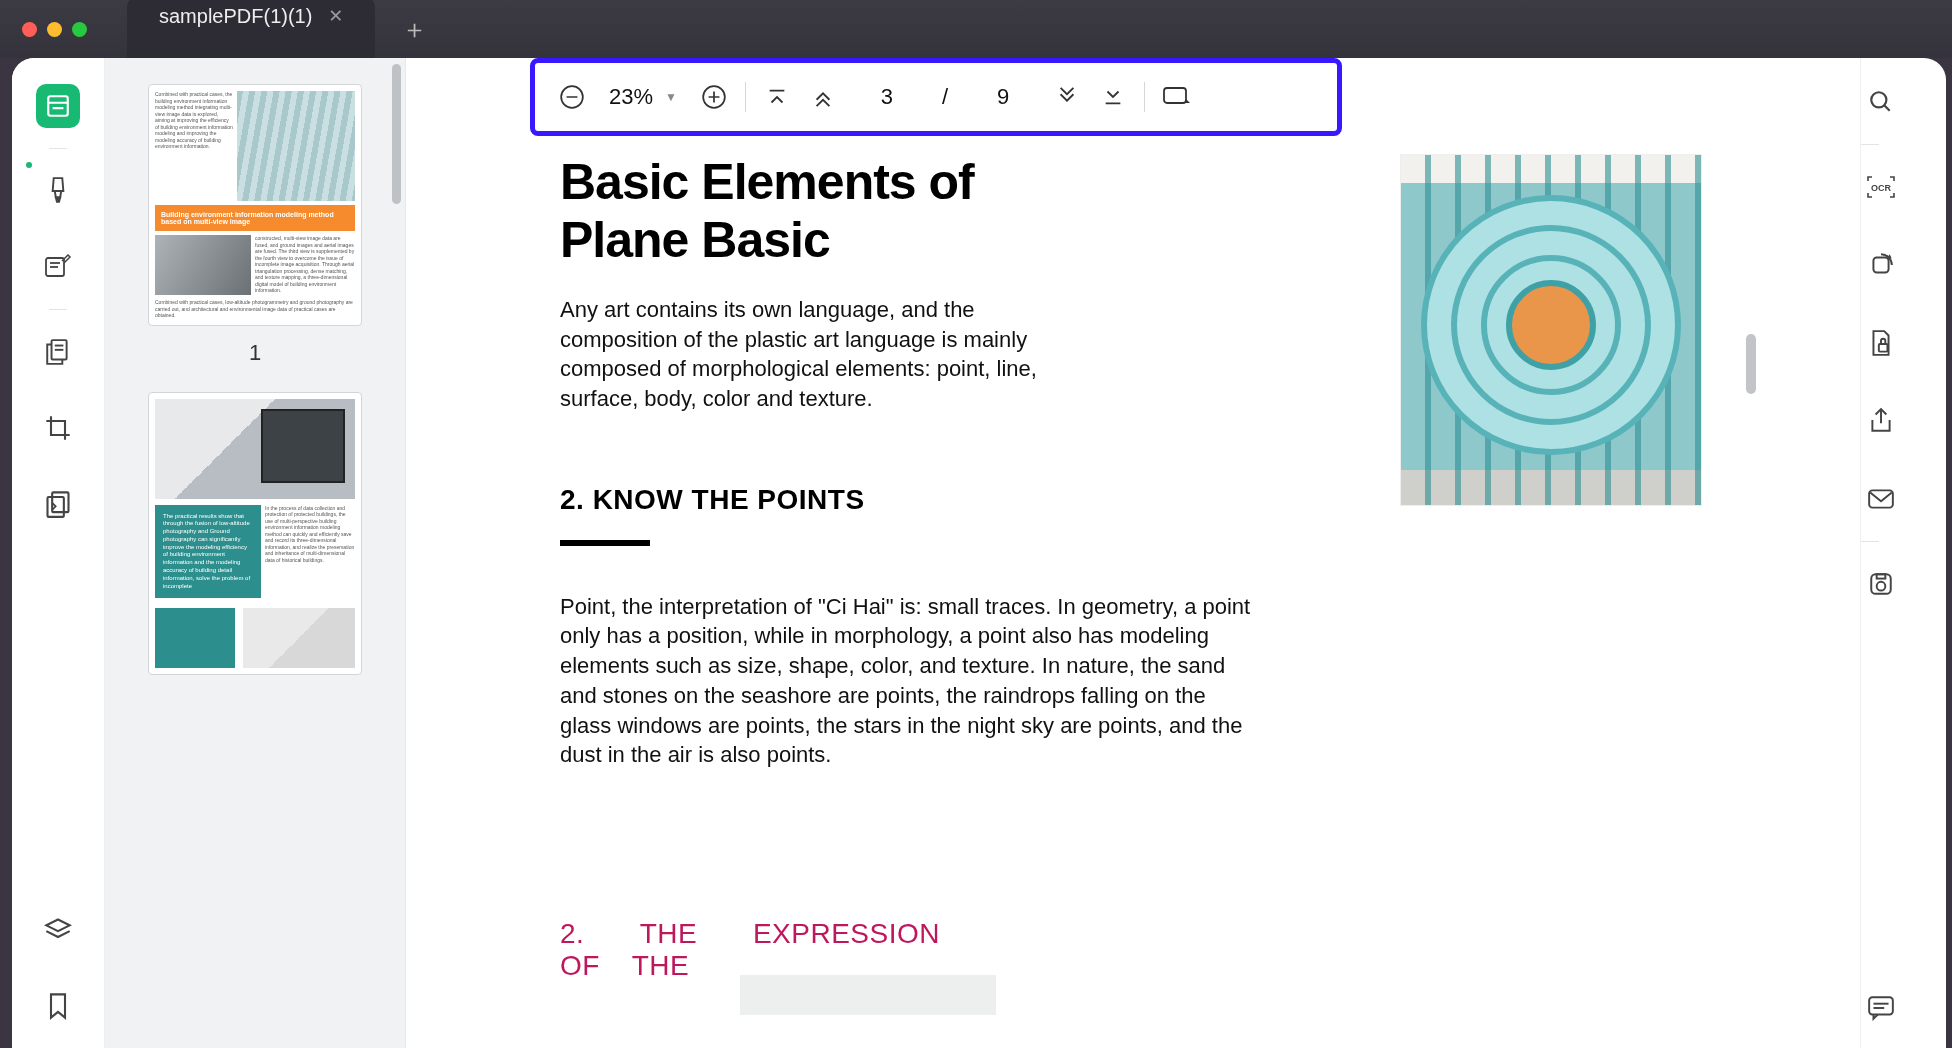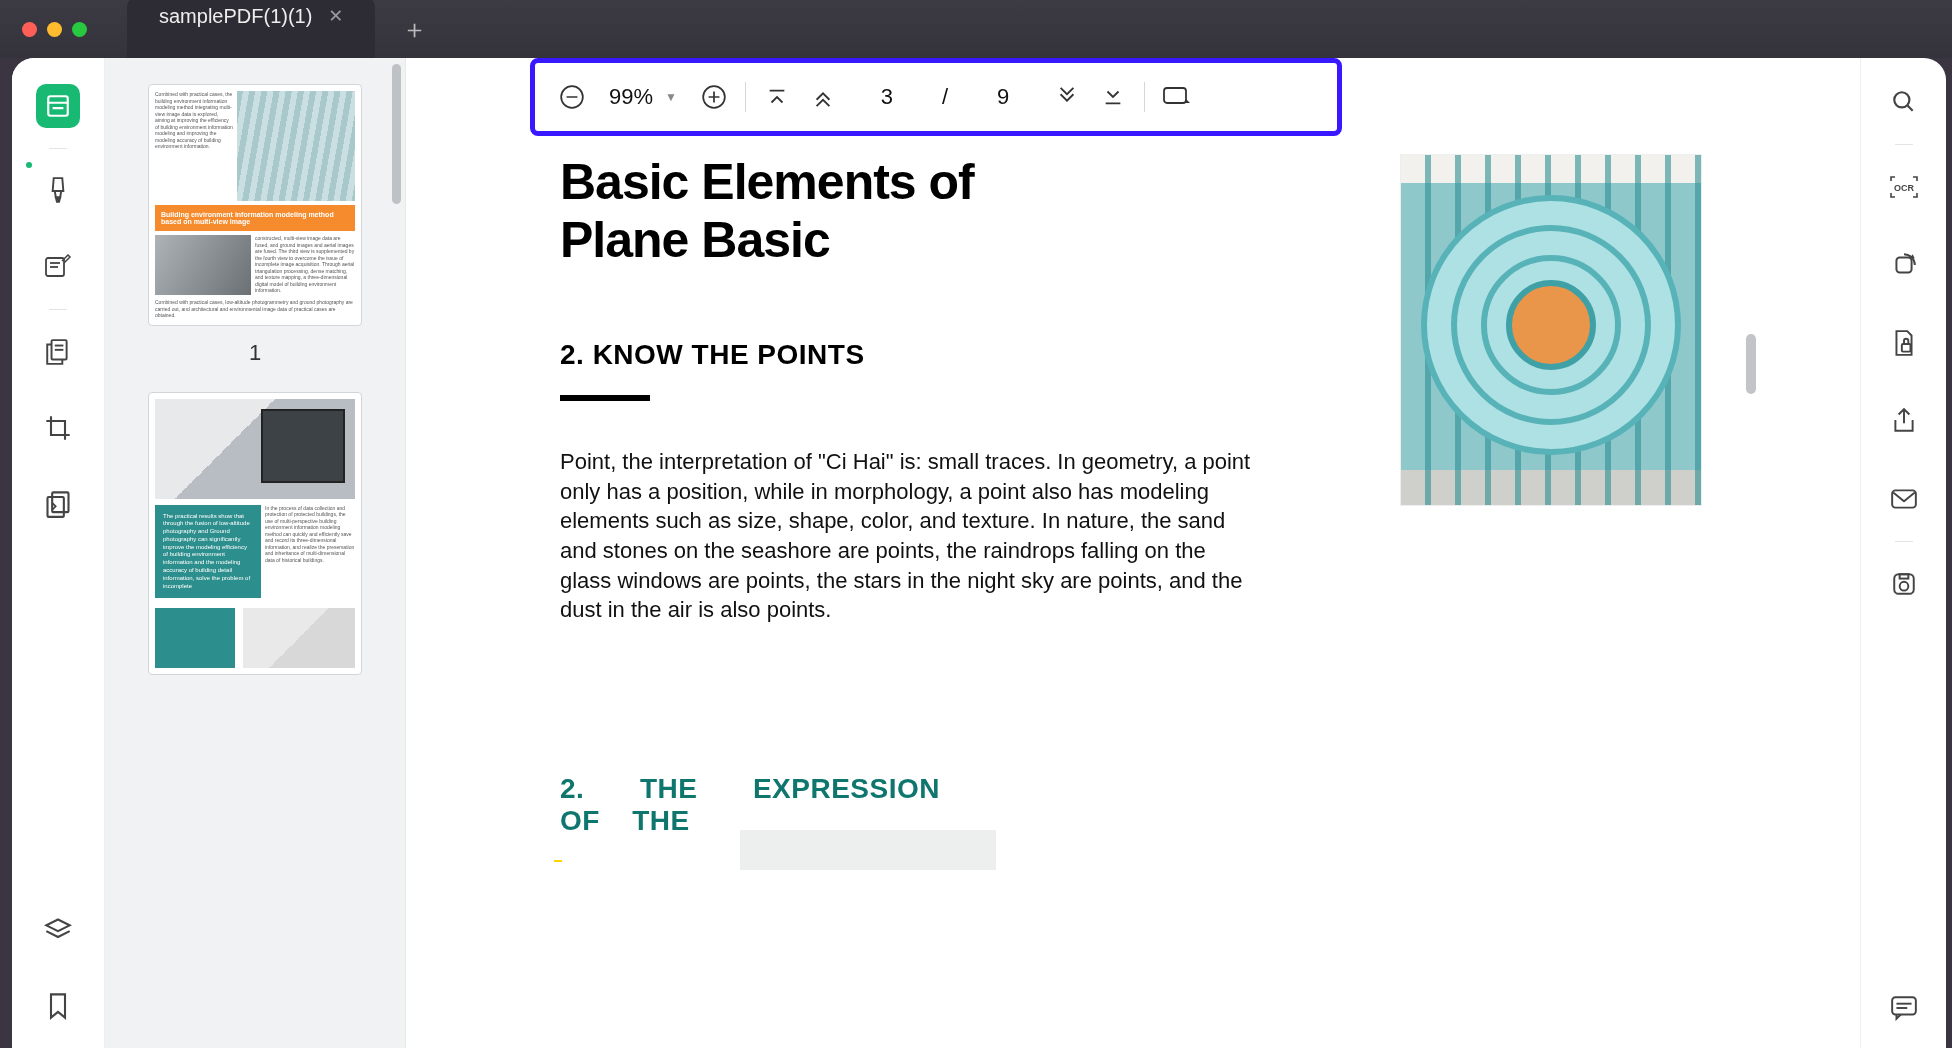--- a/index.html
+++ b/index.html
@@ -37,29 +37,29 @@
   .pageval{font-size:22px;color:#111;padding:0 14px}
   .doc{position:absolute;left:124px;right:108px;top:96px;bottom:0;overflow:hidden}
   .page{background:#fff;padding:0 50px 0 30px}
   .ybar{position:absolute;left:148px;top:104px;width:8px;height:700px;background:#ffd500}
   .obar{position:absolute;left:148px;top:104px;width:8px;height:20px;background:#f58b2d}
   .h1{font-size:50px;font-weight:700;letter-spacing:-1px;line-height:1.15;color:#000;margin:0}
   .para{font-size:22px;color:#111;line-height:1.35;margin-top:26px;max-width:520px}
   .h2{font-size:28px;font-weight:700;letter-spacing:0.5px;margin-top:70px;color:#000}
   .rule{width:90px;height:6px;background:#000;margin-top:24px}
   .para2{font-size:22px;color:#111;line-height:1.35;margin-top:46px;max-width:700px}
-  .h2b{font-size:28px;font-weight:700;letter-spacing:0.5px;margin-top:66px;color:#0f766e;text-align:justify;max-width:380px;word-spacing:24px;float:right;margin-right:-20px}
+  .h2b{font-size:28px;font-weight:400;letter-spacing:0.5px;margin-top:66px;color:#be185d;text-align:justify;max-width:380px;word-spacing:24px;float:right;margin-right:-20px}
   .figure{position:absolute;right:0;top:0;width:300px;height:350px;border:1px solid #eee}
   
   .fig-bg{width:100%;height:100%;background:linear-gradient(#f3f1ed 0 8%,#8ec8cb 8% 90%,#cfd0cb 90%)}
   .circ{position:absolute;border-radius:50%;border:6px solid #58b3b8;box-sizing:border-box;background:radial-gradient(circle,#e9964a 0 18%,#aee1e3 18% 100%)}
   .vbars{position:absolute;inset:0;background:repeating-linear-gradient(90deg,transparent 0 24px,#2c8f93 24px 30px);opacity:.6}
   .docscroll{position:absolute;right:104px;top:276px;width:10px;height:60px;background:#c2c4c7;border-radius:5px}
   
-  .rsb{width:85px;border-left:1px solid #eee;display:flex;flex-direction:column;align-items:center;padding-top:24px;gap:38px}
+  .rsb{width:85px;border-left:1px solid #eee;display:flex;flex-direction:column;padding-top:24px;gap:38px}
   .rsb .rico{width:40px;height:40px;display:flex;align-items:center;justify-content:center;color:#444}
   .rsb .rsep{width:18px;height:1px;background:#e4e4e4;margin:-16px 0}
   svg{display:block}
   .thumb2-bot{height:60px;background:linear-gradient(135deg,#e9e9e9 0 50%,#d8d8d8 50%);margin-top:10px}
   .thumb2-sq{width:80px;height:60px;background:#2d8f8d;margin-top:10px}
   .bottomstrip{position:absolute;left:180px;bottom:-10px;width:256px;height:40px;background:#edeeee}
 </style>
 </head>
 <body>
 
@@ -174,21 +174,21 @@
 
   <div class="main">
     <div class="toolbar">
       <div class="tico">
         <svg width="26" height="26" viewBox="0 0 24 24" fill="none" stroke="#333" stroke-width="1.6">
             <circle cx="12" cy="12" r="10"></circle>
             <line x1="7" y1="12" x2="17" y2="12"></line>
           </svg>
       </div>
       <div class="zoomval">
-        <span>99%</span>
+        <span>23%</span>
         <span class="caret">▼</span>
       </div>
       <div class="tico">
         <svg width="26" height="26" viewBox="0 0 24 24" fill="none" stroke="#333" stroke-width="1.6">
             <circle cx="12" cy="12" r="10"></circle>
             <line x1="7" y1="12" x2="17" y2="12"></line>
             <line x1="12" y1="7" x2="12" y2="17"></line>
           </svg>
       </div>
       <div class="tsep"></div>
@@ -241,20 +241,21 @@
             <div class="vbars"></div>
             <div class="circ" style="left:20px;top:40px;width:260px;height:260px"></div>
             <div class="circ" style="left:50px;top:70px;width:200px;height:200px"></div>
             <div class="circ" style="left:80px;top:100px;width:140px;height:140px"></div>
             <div class="circ" style="left:105px;top:125px;width:90px;height:90px;background:#e9964a;border-color:#3fa1a6"></div>
           </div>
           <h1 class="h1">
             <span>Basic Elements of</span><br>
             <span>Plane Basic</span>
           </h1>
+          <p class="para">Any art contains its own language, and the composition of the plastic art language is mainly composed of morphological elements: point, line, surface, body, color and texture.</p>
           <h2 class="h2">2. KNOW THE POINTS</h2>
           <div class="rule"></div>
           <p class="para2">Point, the interpretation of "Ci Hai" is: small traces. In geometry, a point only has a position, while in morphology, a point also has modeling elements such as size, shape, color, and texture. In nature, the sand and stones on the seashore are points, the raindrops falling on the glass windows are points, the stars in the night sky are points, and the dust in the air is also points.</p>
           <div style="clear:both;height:10px"></div>
           <div style="display:flex;gap:60px;margin-top:50px">
             <div class="bottomstrip"></div>
             <h2 class="h2b">2. THE EXPRESSION OF THE</h2>
           </div>
         </div>
       </div>

